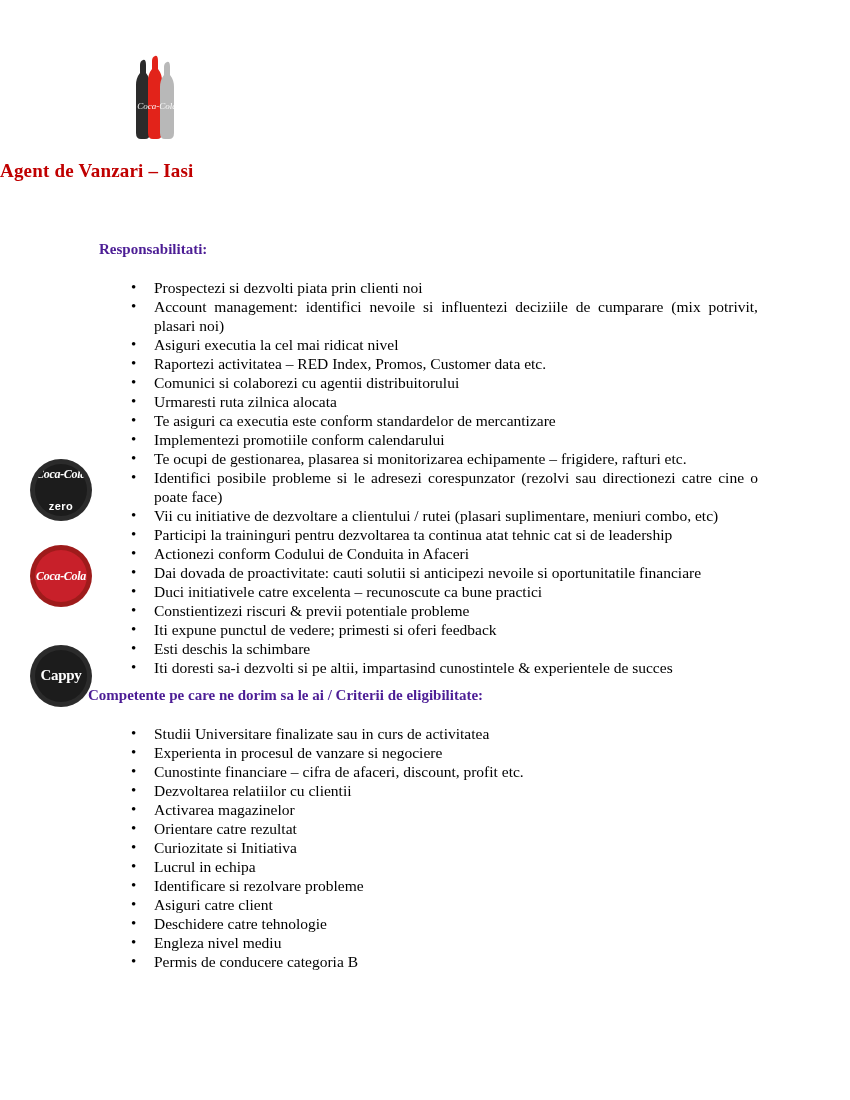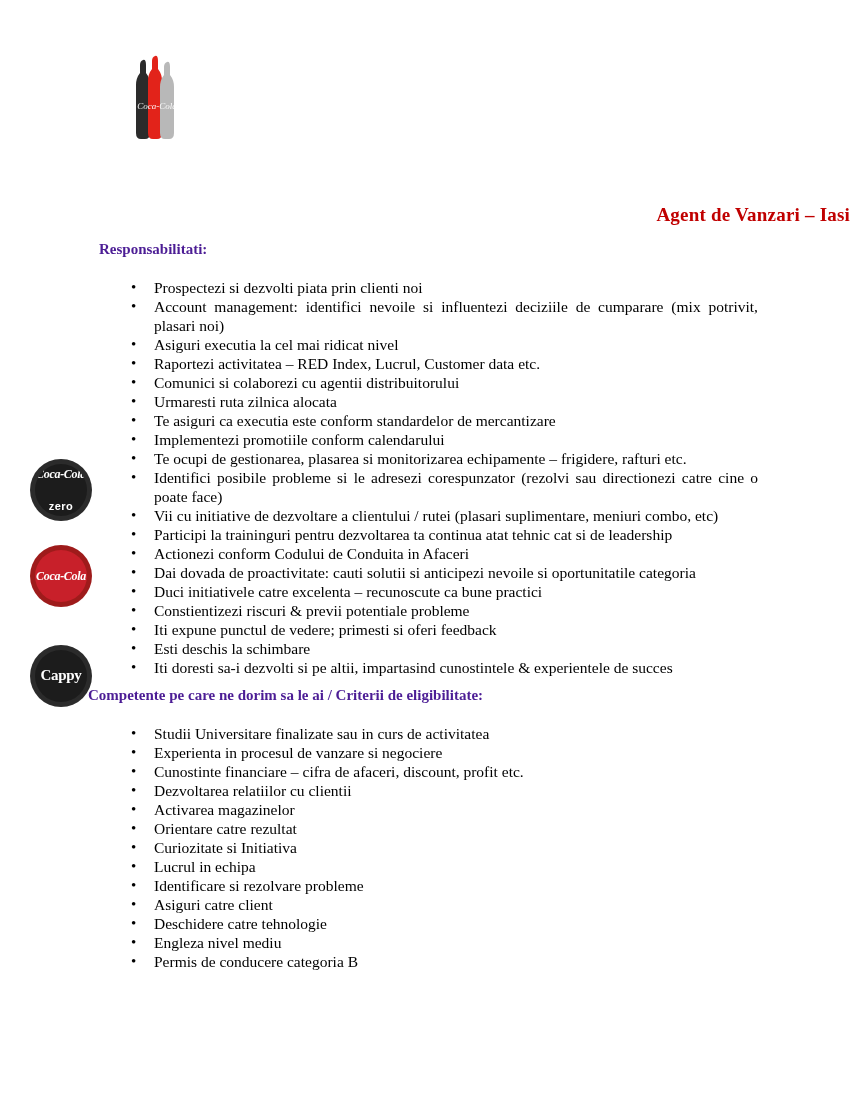--- a/index.html
+++ b/index.html
@@ -30,27 +30,26 @@
     width: 52px;
     height: 90px;
   }
 
   
   .doc-title {
     position: absolute;
     left: 0;
     top: 160px;
     width: 850px;
-    text-align: right;
+    text-align: left;
     font-family: "Liberation Serif", serif;
     font-size: 19px;
     font-weight: bold;
     color: #c00000;
     letter-spacing: 0.2px;
-    margin-top: 44px;
   }
 
   
   .section-heading {
     position: absolute;
     font-family: "Liberation Serif", serif;
     font-size: 15px;
     font-weight: bold;
     color: #4c1d95;
   }
@@ -211,21 +210,21 @@
     <li>
         <span class="bullet-dot">•</span>
         <span class="li-text">Account management: identifici nevoile si influentezi deciziile de cumparare (mix potrivit, plasari noi)</span>
       </li>
     <li>
         <span class="bullet-dot">•</span>
         <span class="li-text">Asiguri executia la cel mai ridicat nivel</span>
       </li>
     <li>
         <span class="bullet-dot">•</span>
-        <span class="li-text">Raportezi activitatea – RED Index, Lucrul, Customer data etc.</span>
+        <span class="li-text">Raportezi activitatea – RED Index, Promos, Customer data etc.</span>
       </li>
     <li>
         <span class="bullet-dot">•</span>
         <span class="li-text">Comunici si colaborezi cu agentii distribuitorului</span>
       </li>
     <li>
         <span class="bullet-dot">•</span>
         <span class="li-text">Urmaresti ruta zilnica alocata</span>
       </li>
     <li>
@@ -251,21 +250,21 @@
     <li>
         <span class="bullet-dot">•</span>
         <span class="li-text">Participi la traininguri pentru dezvoltarea ta continua atat tehnic cat si de leadership</span>
       </li>
     <li>
         <span class="bullet-dot">•</span>
         <span class="li-text">Actionezi conform Codului de Conduita in Afaceri</span>
       </li>
     <li>
         <span class="bullet-dot">•</span>
-        <span class="li-text">Dai dovada de proactivitate: cauti solutii si anticipezi nevoile si oportunitatile categoria</span>
+        <span class="li-text">Dai dovada de proactivitate: cauti solutii si anticipezi nevoile si oportunitatile financiare</span>
       </li>
     <li>
         <span class="bullet-dot">•</span>
         <span class="li-text">Duci initiativele catre excelenta – recunoscute ca bune practici</span>
       </li>
     <li>
         <span class="bullet-dot">•</span>
         <span class="li-text">Constientizezi riscuri &amp; previi potentiale probleme</span>
       </li>
     <li>

